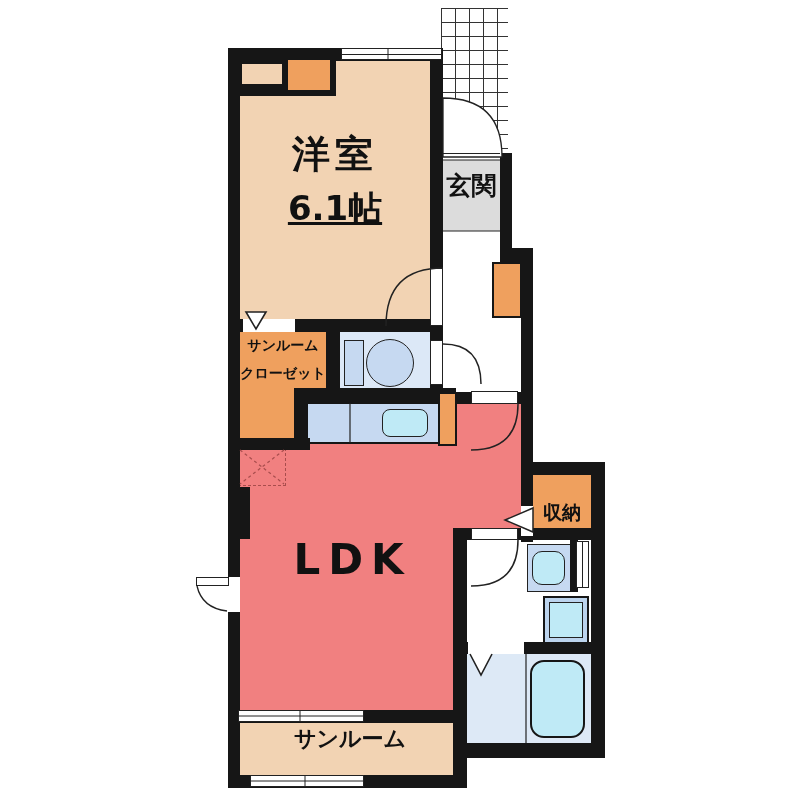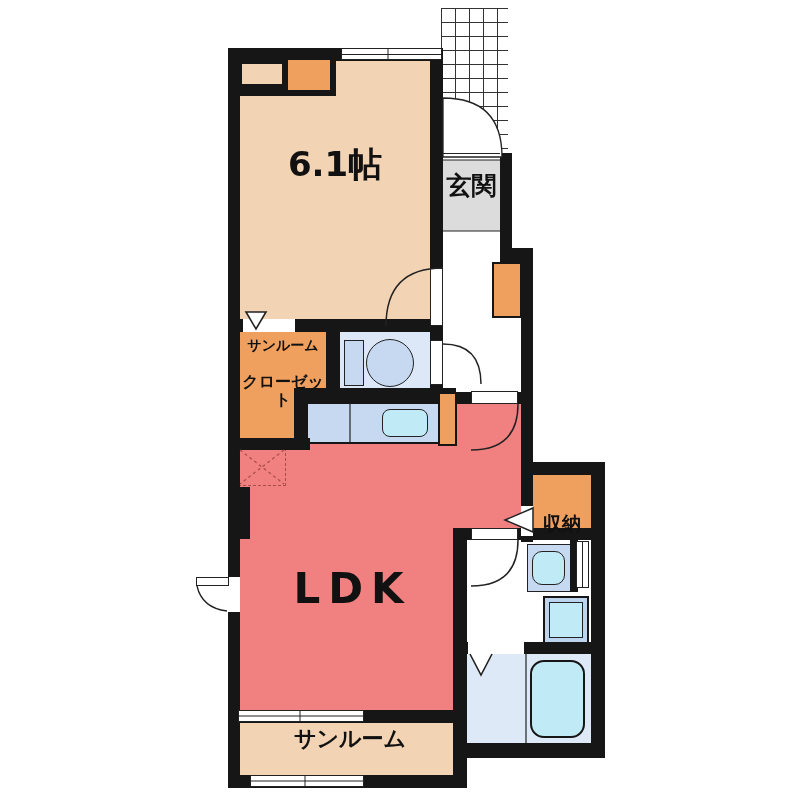--- a/index.html
+++ b/index.html
@@ -118,28 +118,29 @@
     <line x1="443" y1="153.5" x2="500" y2="153.5" stroke="#222" stroke-width="1"></line>
     <line x1="443" y1="160" x2="500" y2="160" stroke="#222" stroke-width="1"></line>
     <line x1="443" y1="231" x2="500" y2="231" stroke="#222" stroke-width="1"></line>
     <line x1="526" y1="654" x2="526" y2="743" stroke="#222" stroke-width="1.2"></line>
     <line x1="350" y1="403" x2="350" y2="443" stroke="#222" stroke-width="1.2"></line>
     <line x1="240" y1="450" x2="284" y2="484" stroke="#a84d4d" stroke-width="1.2" stroke-dasharray="3,3"></line>
     <line x1="284" y1="450" x2="240" y2="484" stroke="#a84d4d" stroke-width="1.2" stroke-dasharray="3,3"></line>
   </svg>
 
   <div class="label" style="left:240px;top:133px;width:190px;">
-    <div style="font-size:34px;margin-top:12px;">6.1帖</div>
+    <div style="font-size:38px;letter-spacing:5px;">洋室</div>
+    <div style="font-size:34px;margin-top:12px;text-decoration:underline;">6.1帖</div>
   </div>
   <div class="label" style="left:443px;top:172px;width:57px;font-size:25px;">玄関</div>
   <div class="label" style="left:239px;top:337px;width:88px;">
     <div style="font-size:14px;">サンルーム</div>
-    <div style="font-size:16px;margin-top:20px;">クローゼット</div>
+    <div style="font-size:14px;margin-top:12px;">クローゼット</div>
   </div>
-  <div class="label" style="left:250px;top:536px;width:205px;margin-top:29px;">
+  <div class="label" style="left:250px;top:536px;width:205px;">
     <div style="font-size:42px;letter-spacing:8px;">LDK</div>
   </div>
-  <div class="label" style="left:533px;top:513px;width:58px;font-size:19px;">収納</div>
+  <div class="label" style="left:533px;top:502px;width:58px;font-size:19px;">収納</div>
   <div class="label" style="left:250px;top:726px;width:200px;">
     <div style="font-size:22px;">サンルーム</div>
   </div>
 
 </div>
 
 </body></html>

